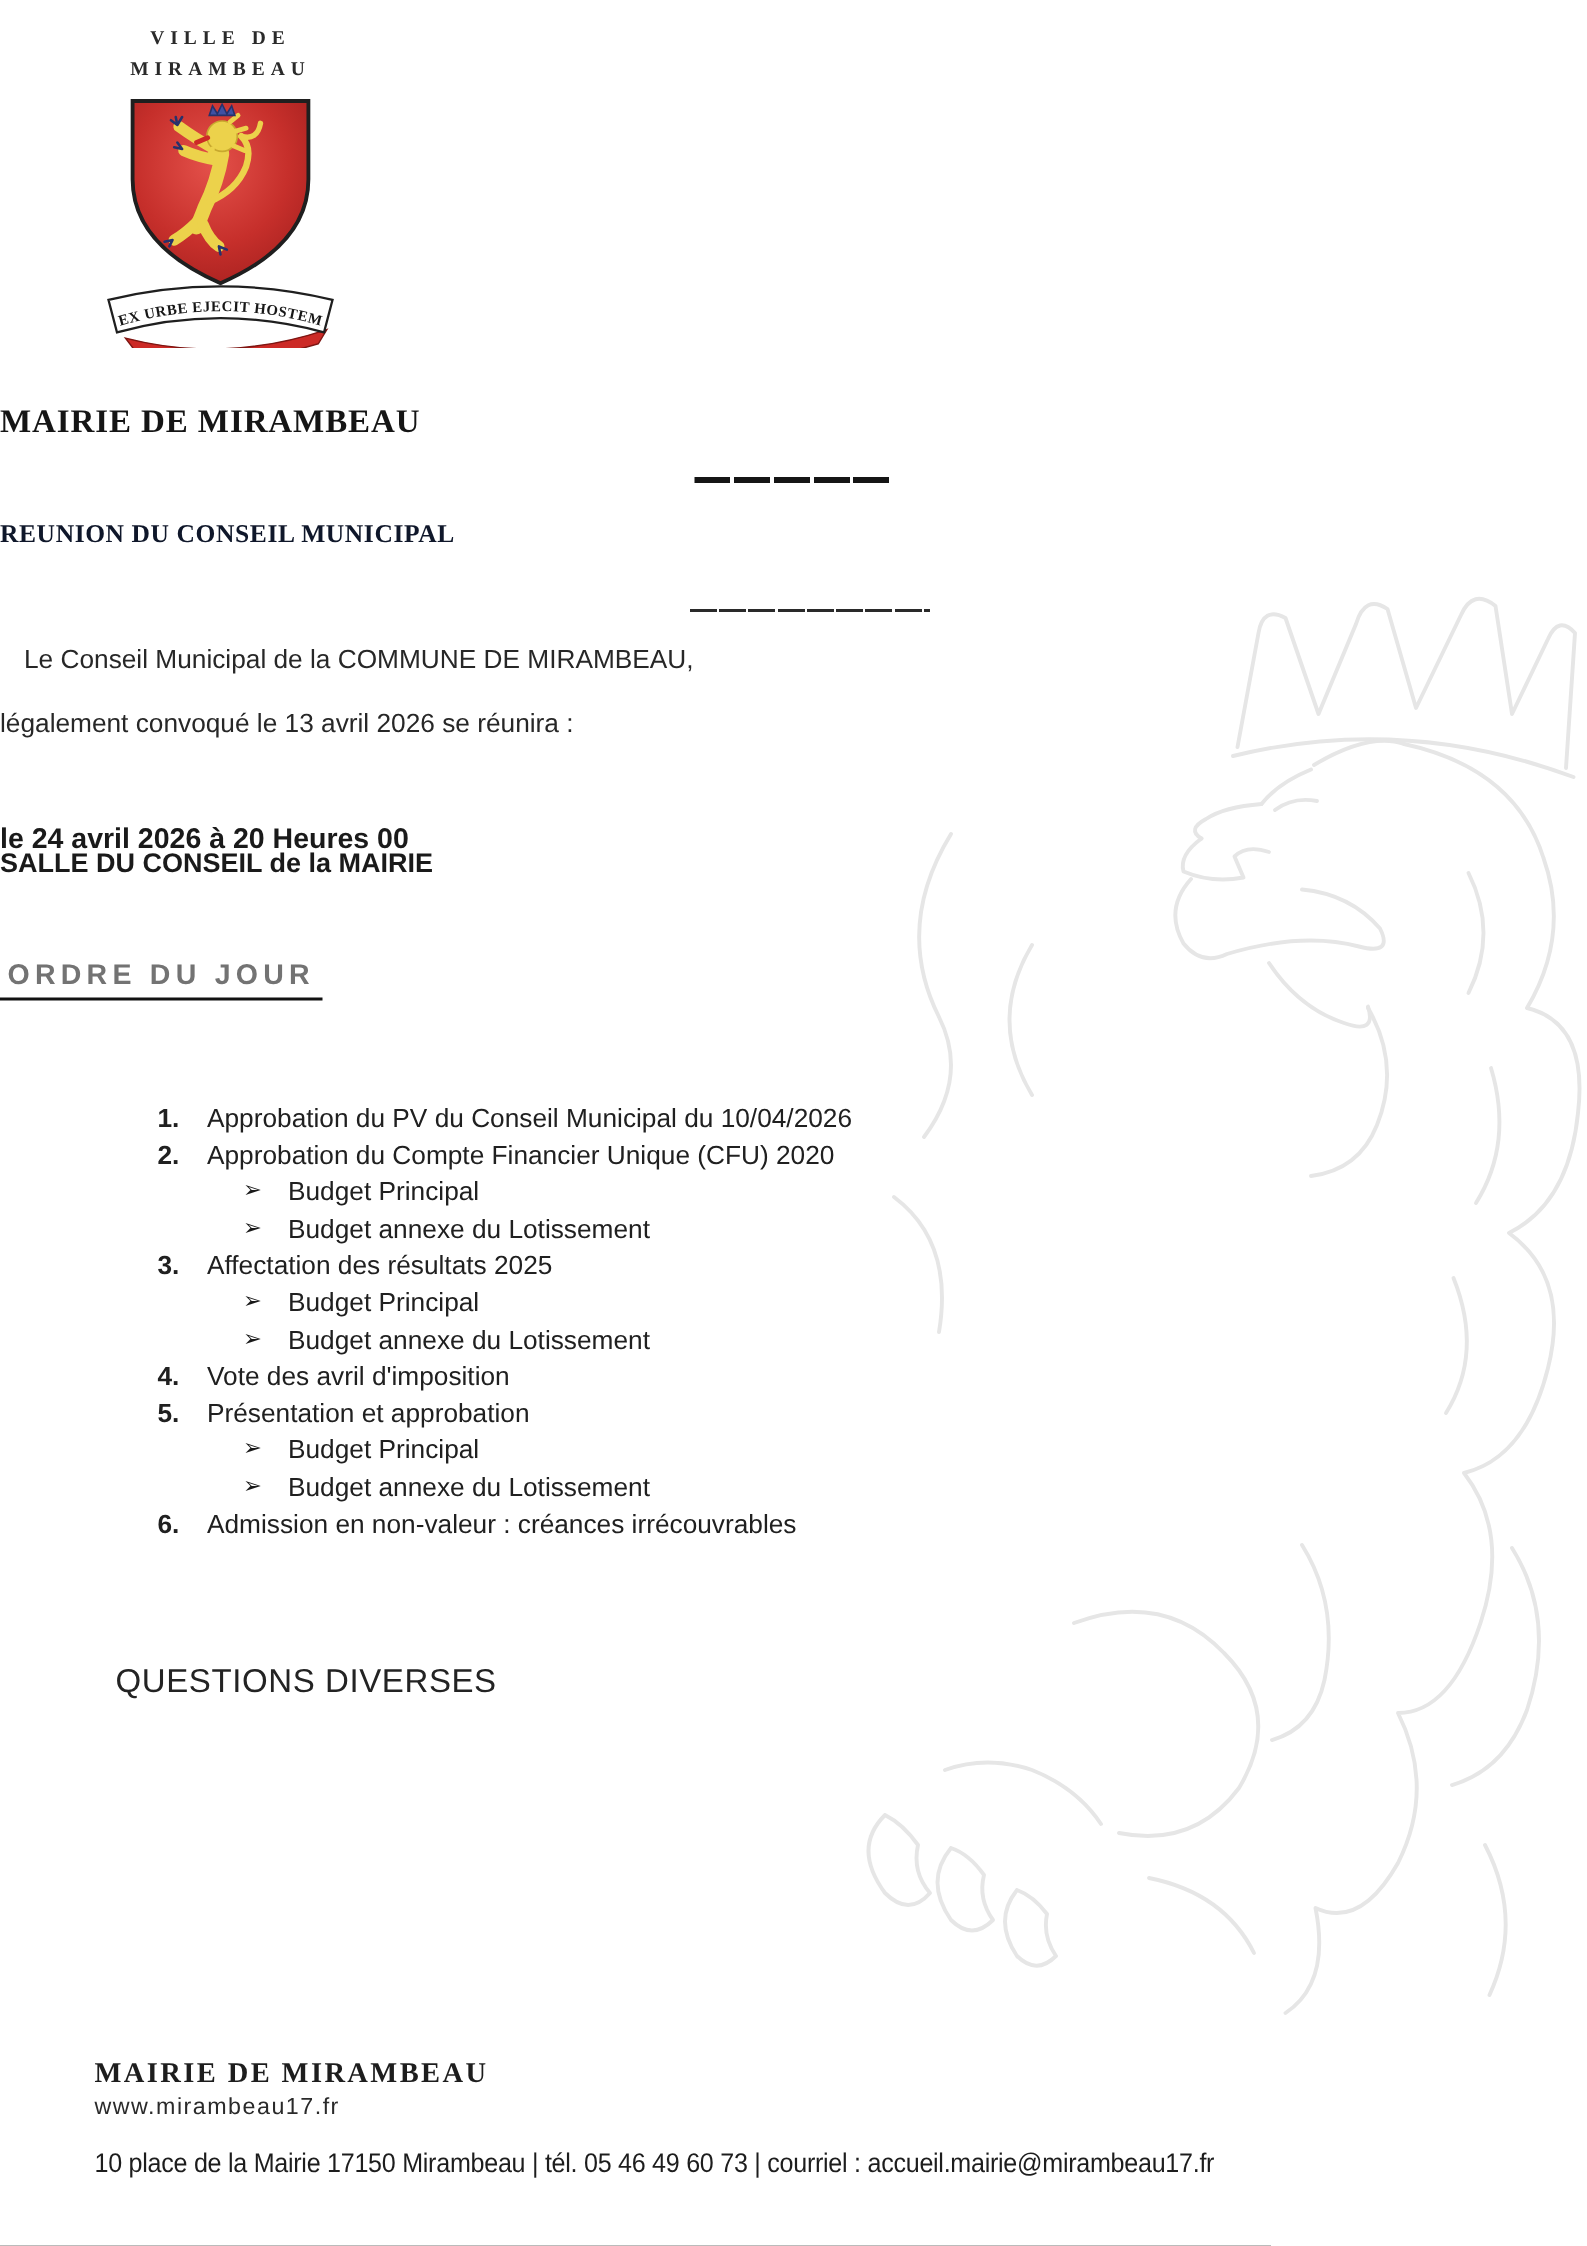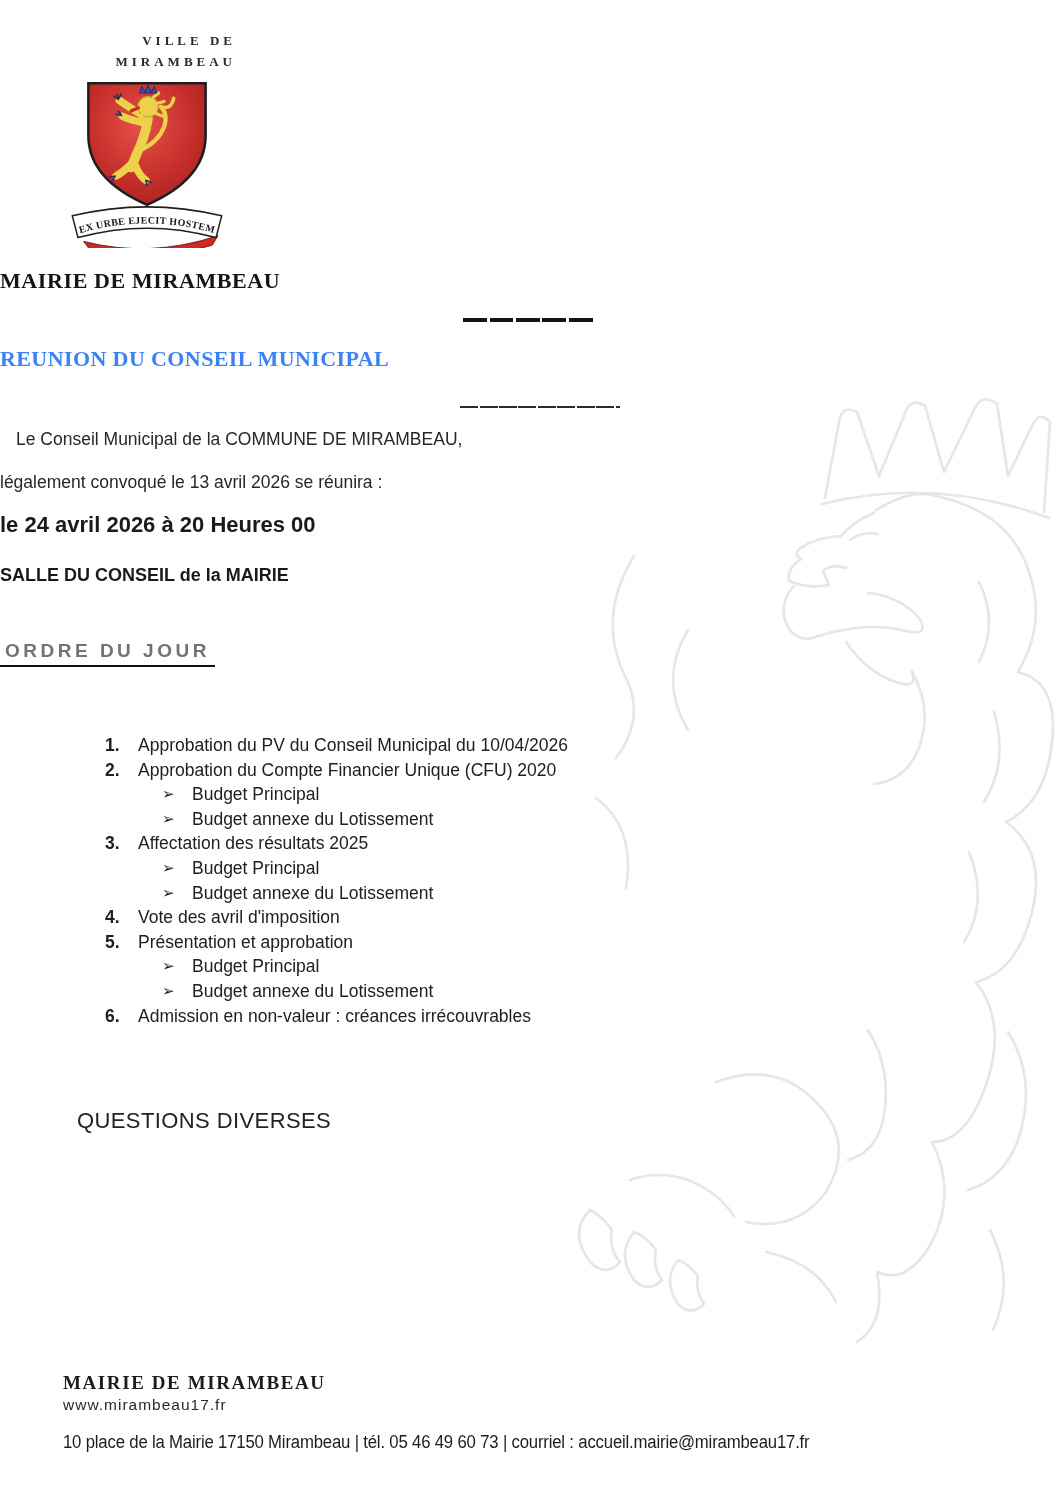--- a/index.html
+++ b/index.html
@@ -5,46 +5,46 @@
   html,body{margin:0;padding:0;background:#888;}
   .page{
     position:relative;width:1058px;height:1497px;background:#ffffff;
     margin:0 auto;overflow:hidden;
     font-family:"Liberation Sans",sans-serif;color:#1c1c1c;
   }
   .layer{position:absolute;z-index:1;}
   
   .watermark{position:absolute;left:538px;top:380px;width:520px;height:1010px;z-index:0;}
   
-  .logo-block{left:58px;top:30px;width:178px;text-align:right;}
+  .logo-block{left:58px;top:14px;width:178px;text-align:center;}
   .city-name{
     font-family:"Liberation Serif",serif;font-weight:bold;
     font-size:13px;letter-spacing:4px;color:#2a2a2a;line-height:21px;
   }
   .shield-svg{margin-top:6px;width:128px;height:130px;display:block;margin-left:auto;margin-right:auto;}
   .ribbon-svg{width:162px;height:52px;margin-top:-12px;display:block;margin-left:auto;margin-right:auto;}
   .h1{
     position:absolute;left:0;width:100%;top:268px;
     font-family:"Liberation Serif",serif;font-weight:bold;font-size:22px;letter-spacing:0.6px;color:#151515;
   }
   .sep1{
     position:absolute;left:463px;top:318px;width:132px;height:3.6px;
     background:repeating-linear-gradient(90deg,#151515 0 24px,#ffffff 24px 26.5px);
   }
   .h2{
     position:absolute;left:0;width:100%;top:346px;
-    font-family:"Liberation Serif",serif;font-weight:bold;font-size:22px;letter-spacing:0.4px;color:#3b82f6;
+    font-family:"Liberation Serif",serif;font-weight:bold;font-size:17px;letter-spacing:0.4px;color:#0f172a;
   }
   .sep2{
     position:absolute;left:460px;top:406px;width:160px;height:1.6px;
     background:repeating-linear-gradient(90deg,#2a2a2a 0 18px,#ffffff 18px 19.5px);
   }
   .intro1{position:absolute;left:16px;width:100%;top:429px;font-size:17.5px;color:#272727;}
   .intro2{position:absolute;left:0;width:100%;top:472px;font-size:17.5px;color:#272727;}
-  .meet-dt{position:absolute;left:0;width:100%;top:512px;font-size:22px;font-weight:bold;color:#1a1a1a;}
+  .meet-dt{position:absolute;left:0;width:100%;top:549px;font-size:19px;font-weight:bold;color:#1a1a1a;}
   .meet-loc{position:absolute;left:0;width:100%;top:565px;font-size:18px;font-weight:bold;color:#1a1a1a;}
   .ordre-wrap{position:absolute;left:0;width:100%;top:640px;}
   .ordre{
     display:inline-block;font-size:19px;font-weight:bold;letter-spacing:3.5px;color:#737373;
     border-bottom:2.6px solid #111;padding:0 5px 3px 5px;
   }
   
   .agenda{left:105px;top:733px;width:680px;font-size:17.5px;line-height:24.6px;color:#202020;}
   .agenda .item{display:flex;}
   .agenda .item .num{width:33px;flex:none;font-weight:bold;}

